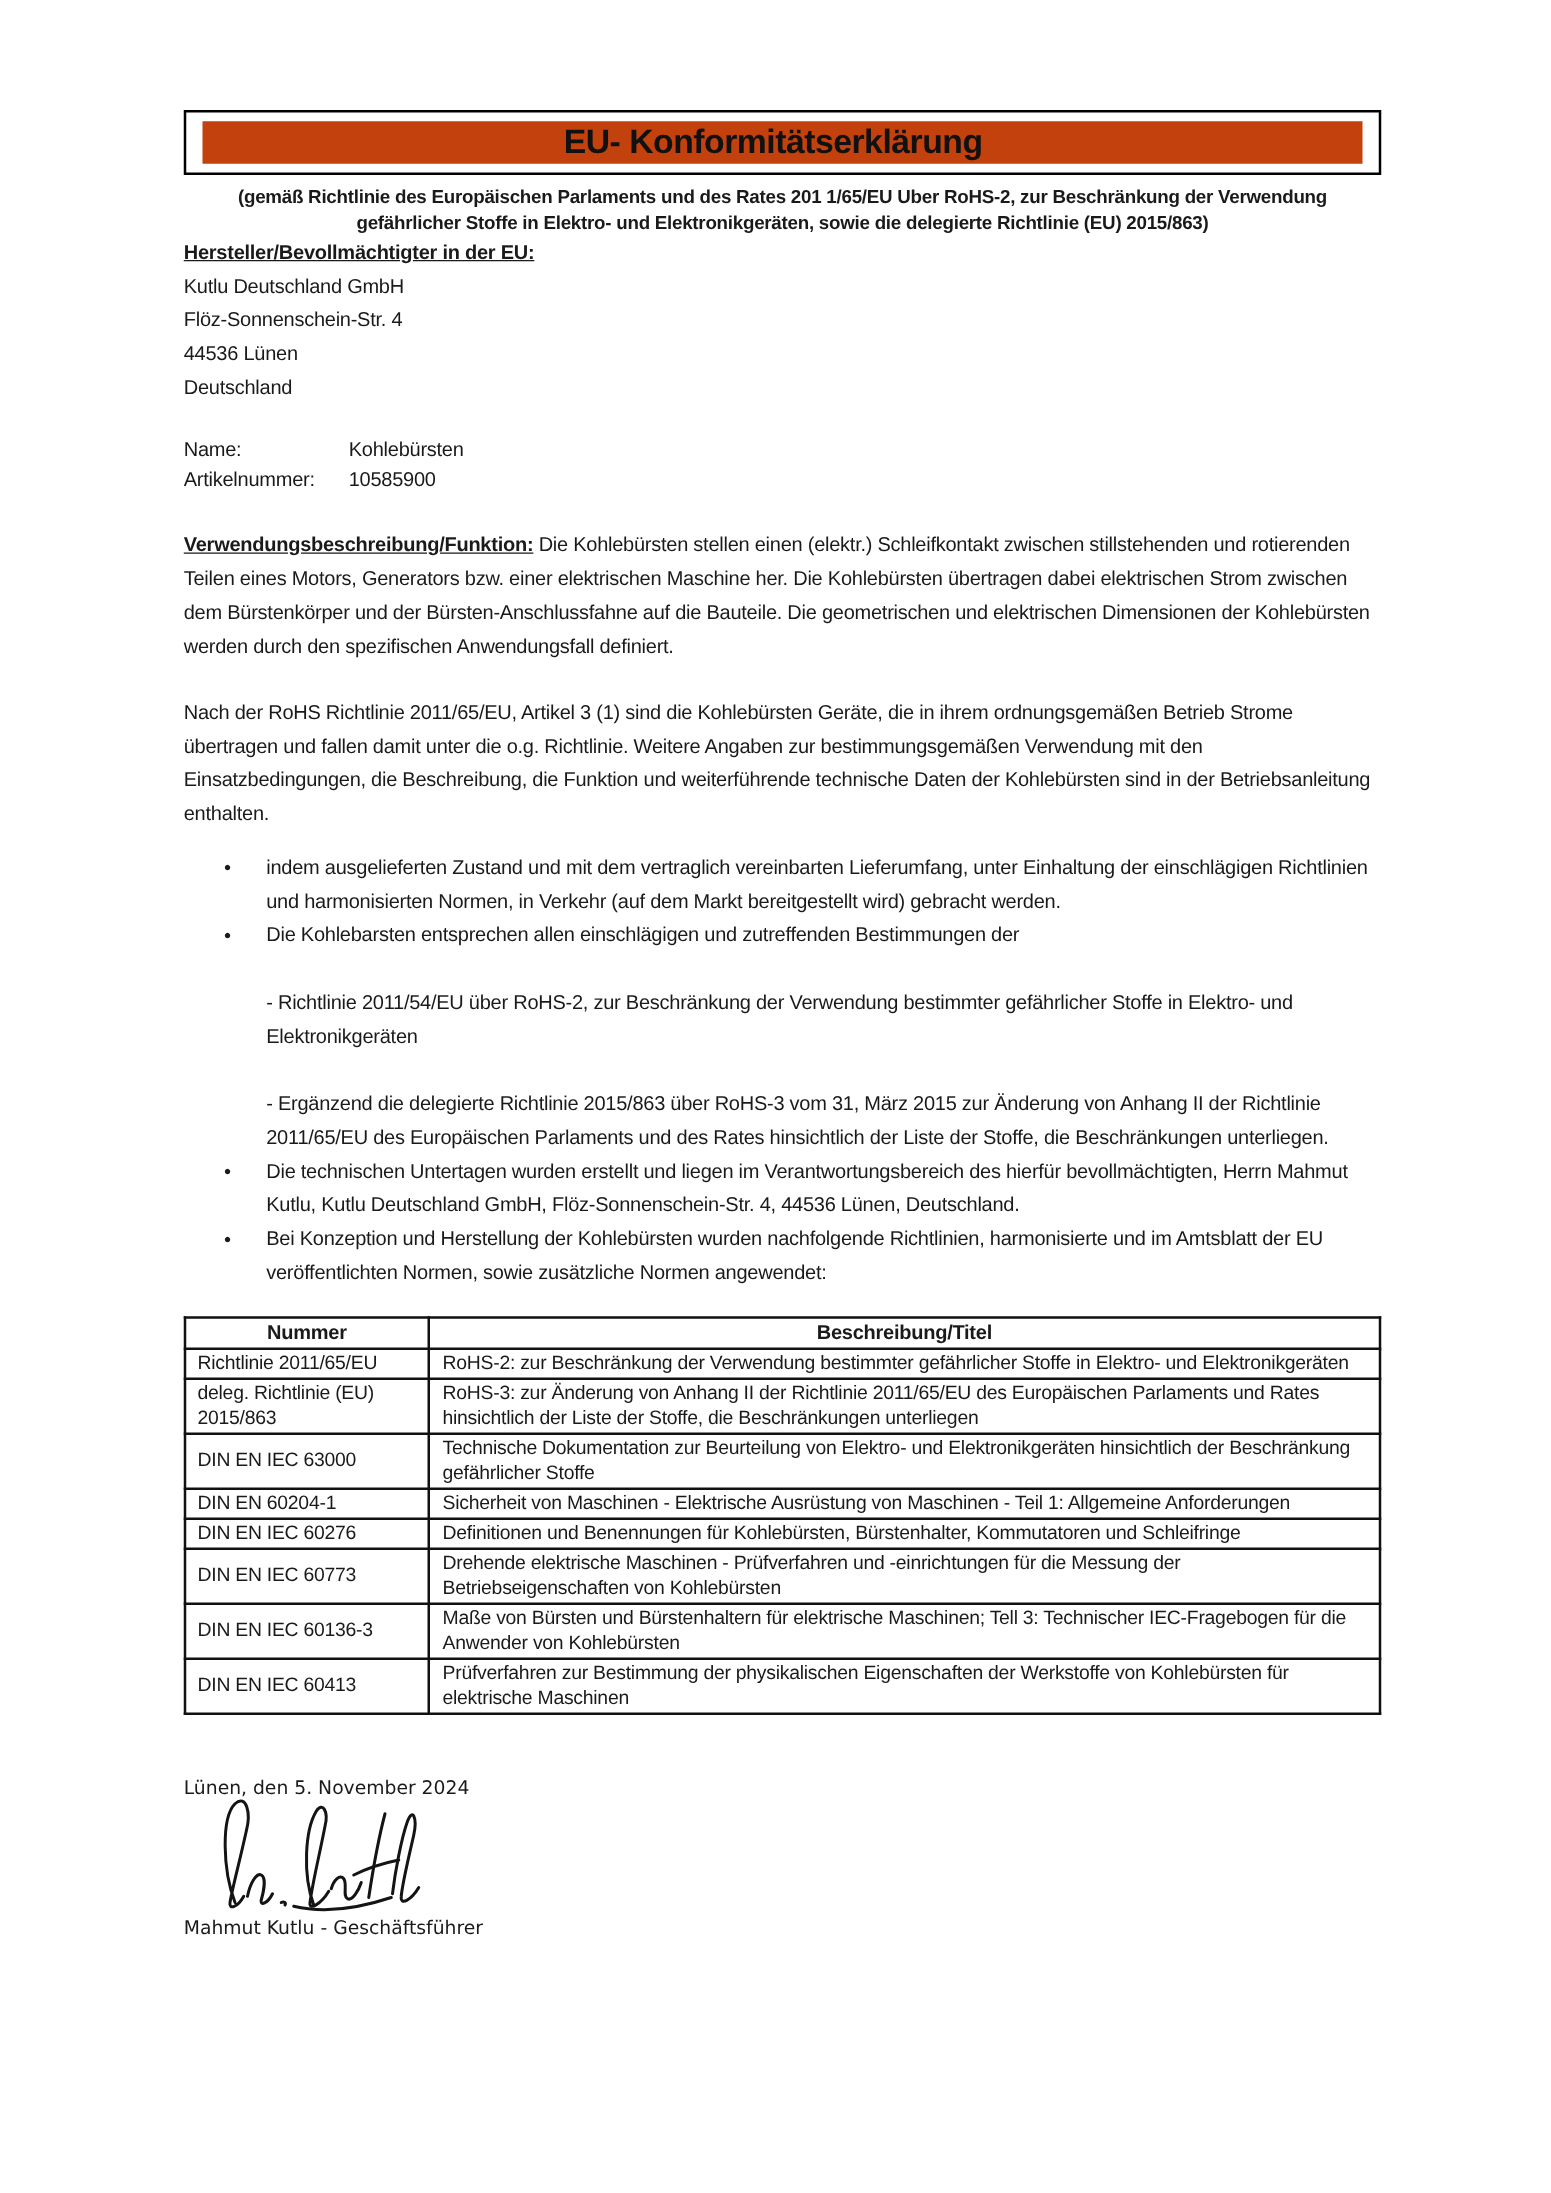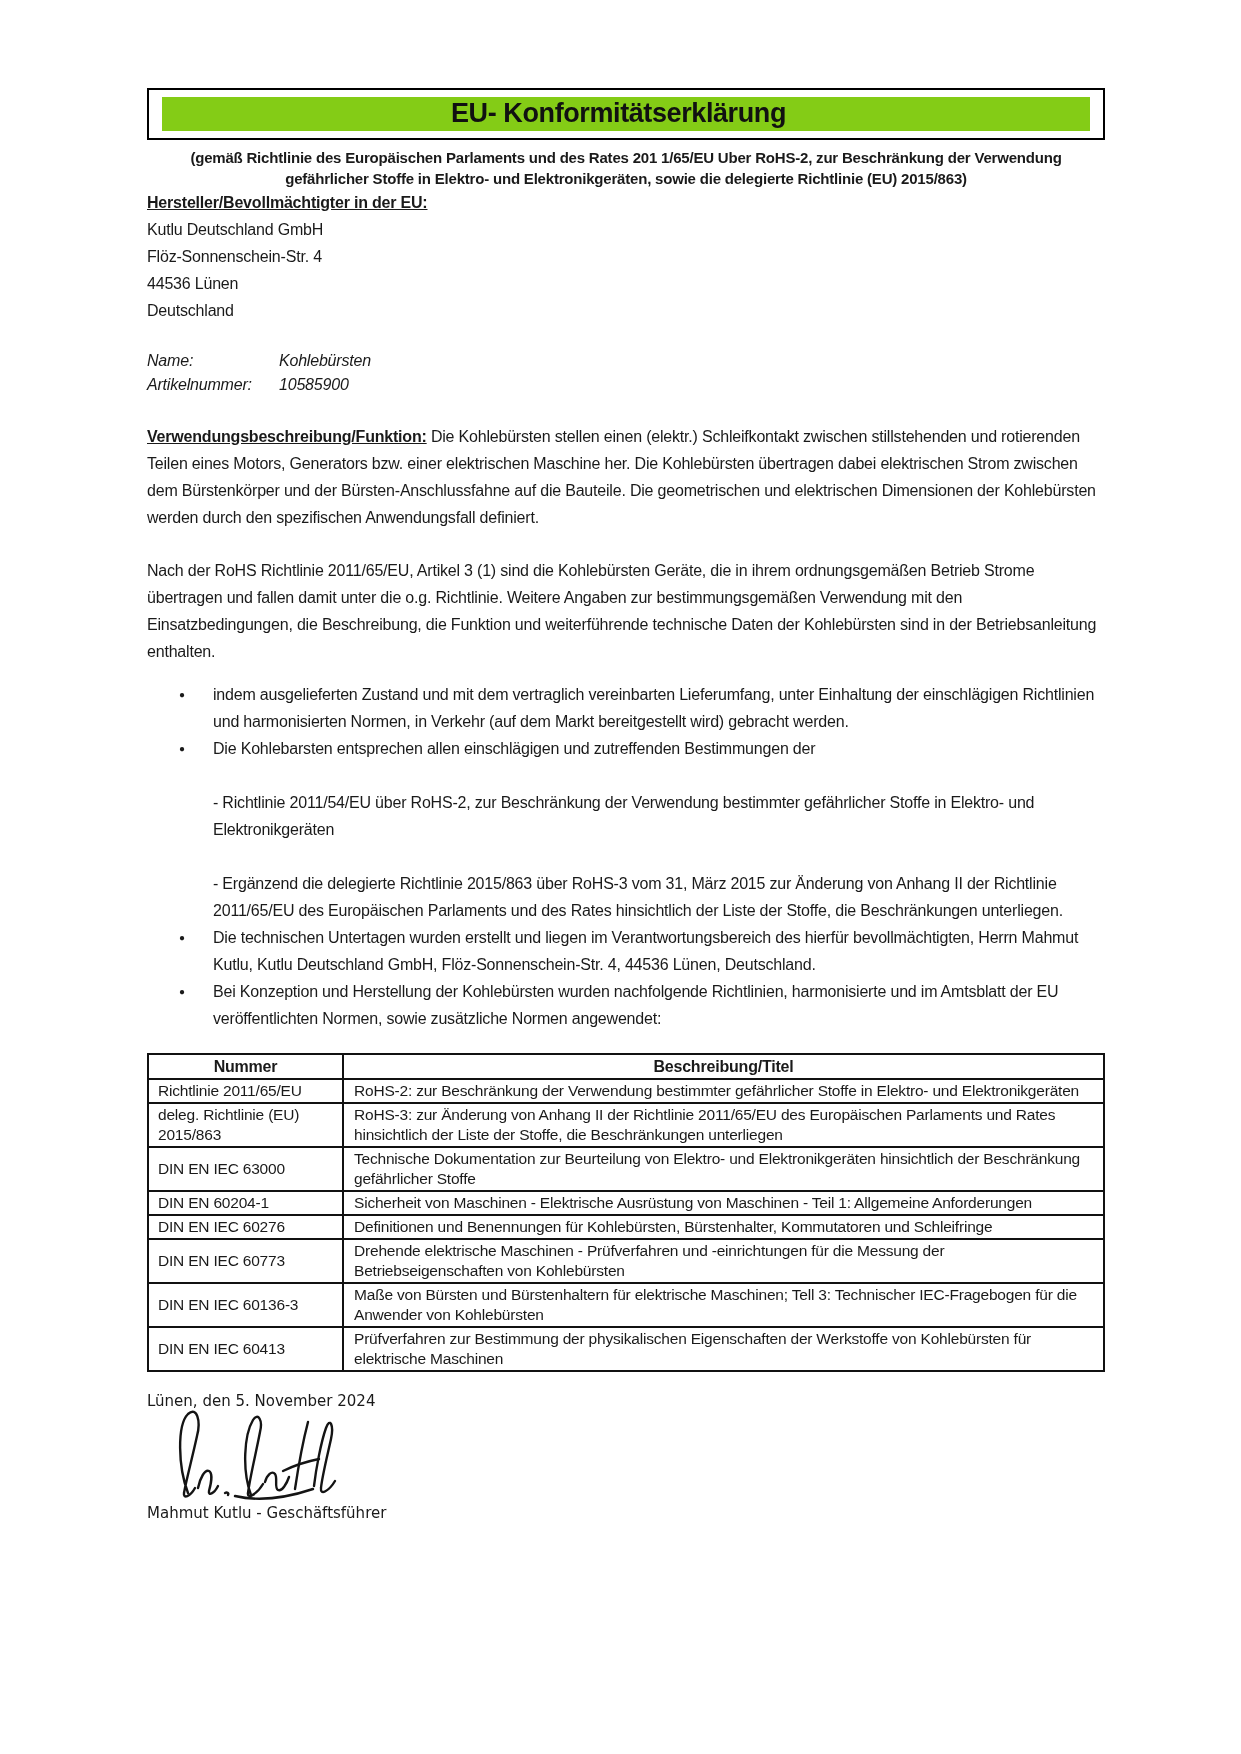--- a/index.html
+++ b/index.html
@@ -20,21 +20,21 @@
     width: 958px;
     font-size: 16px;
     letter-spacing: -0.2px;
     line-height: 27px;
   }
   .header-box {
     border: 2px solid #000;
     padding: 7px 13px;
   }
   .header-inner {
-    background: #84cc16;
+    background: #c2410c;
     text-align: center;
     padding: 1px 15px 3px 0;
   }
   .doc-title {
     margin: 0;
     font-size: 27px;
     font-weight: bold;
     letter-spacing: -0.4px;
     line-height: 30px;
     color: #111;
@@ -45,21 +45,21 @@
     font-size: 15px;
     line-height: 21px;
     font-weight: bold;
   }
   .manu { }
   .section-heading {
     font-weight: bold;
     text-decoration: underline;
   }
   .kv-table { margin-top: 25px; line-height: 24px; }
-  .kv-row { display: flex; font-style: italic; }
+  .kv-row { display: flex; }
   .kv-label { flex: 0 0 132px; }
   .kv-value { flex: 1; }
   .para { margin: 26px 0 0 0; }
   .bullets { margin-top: 16px; }
   .bullet { display: flex; }
   .bullet-marker {
     flex: 0 0 66px;
     padding-left: 32px;
     font-size: 10px;
     line-height: 27px;
@@ -83,21 +83,21 @@
     line-height: 21px;
     font-size: 16px;
   }
   .std-table td {
     padding: 1px 10px;
     line-height: 20px;
     vertical-align: middle;
   }
   td.col-num { width: 195px; padding-left: 9px; margin-left: 14px; }
   .sig-block {
-    margin-top: 19px;
+    margin-top: 48px;
     font-family: "DejaVu Sans", sans-serif;
     font-size: 15px;
     letter-spacing: 0;
     line-height: 20px;
   }
   .sig-svg { display: block; margin: -2px 0 2px 24px; }
 </style>
 </head>
 <body>
 

